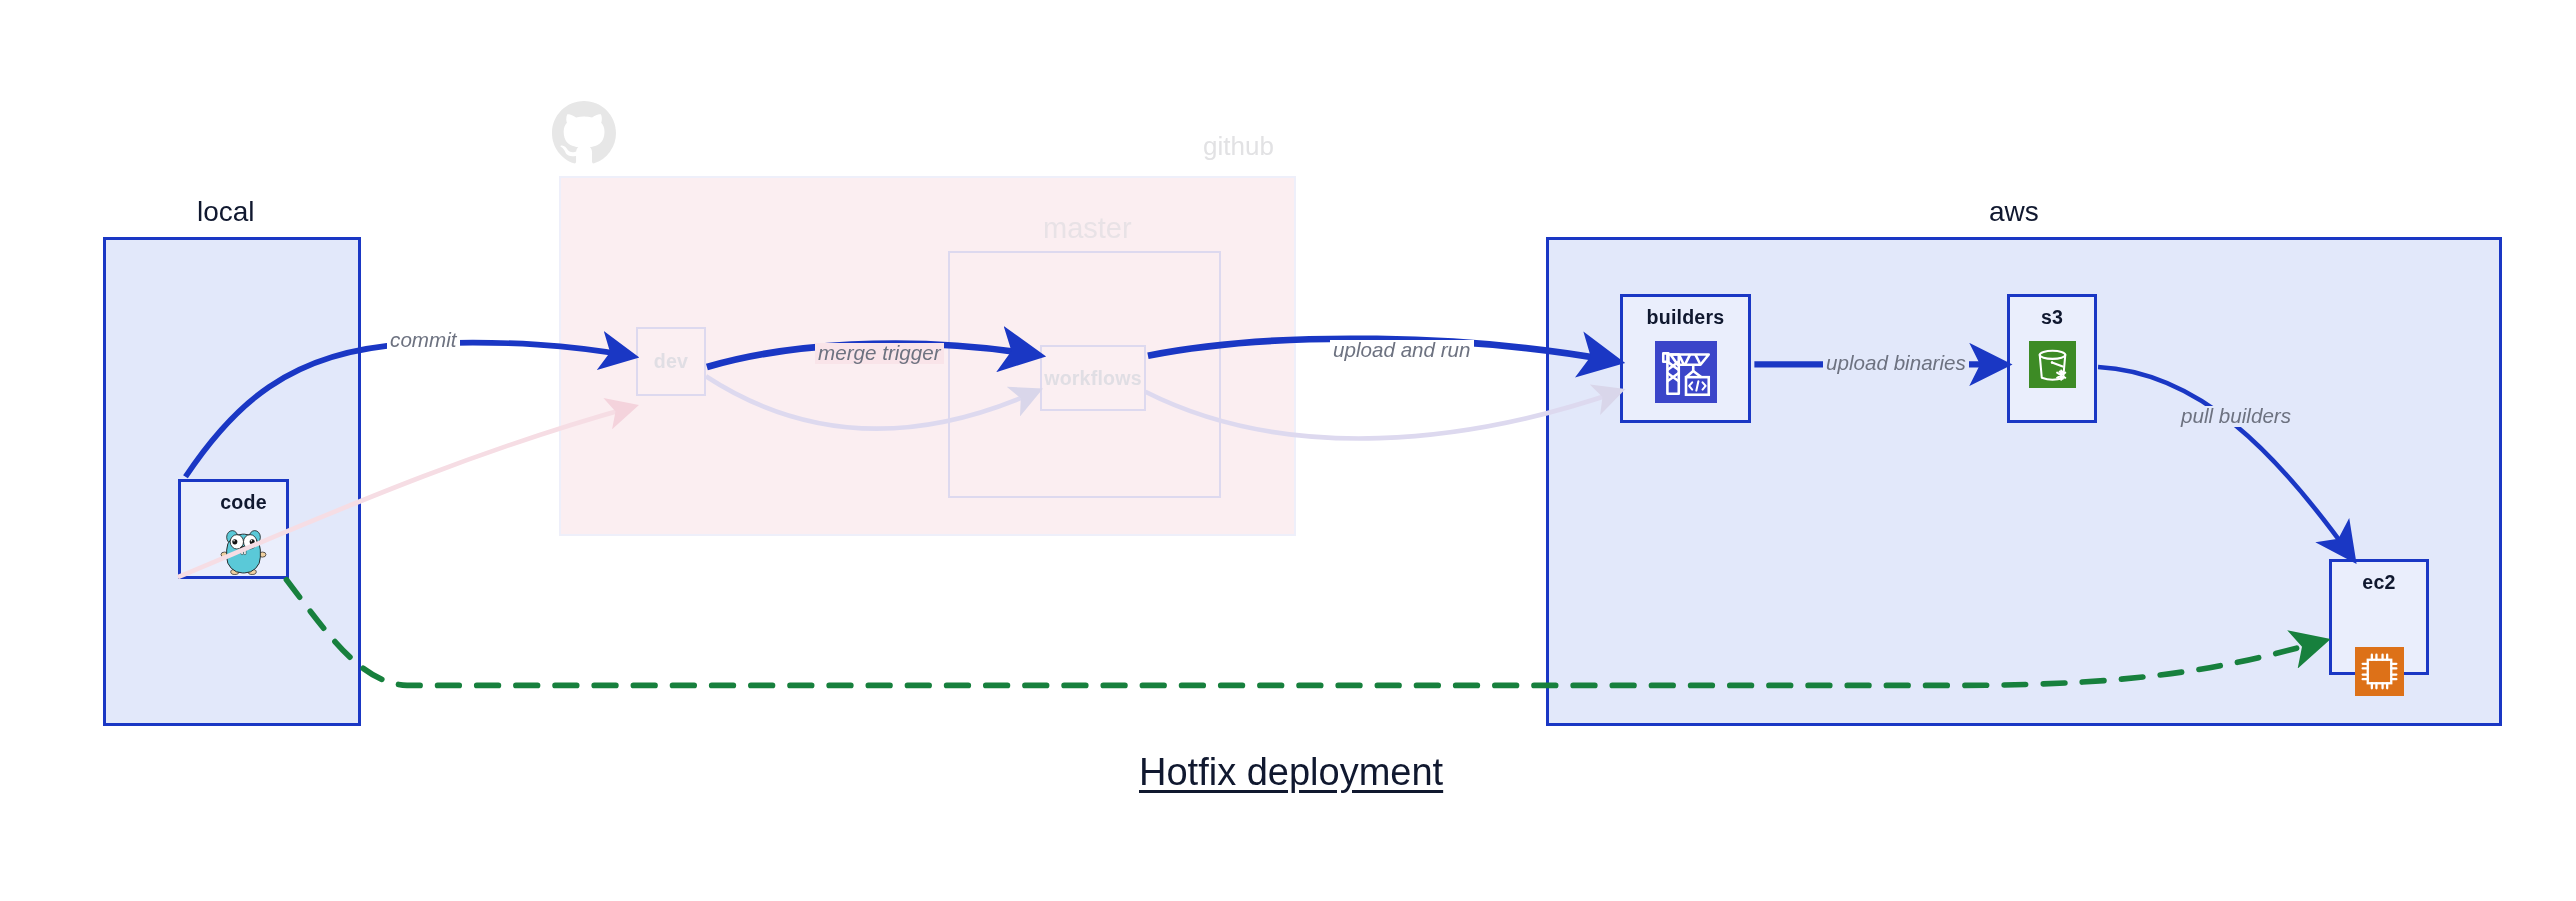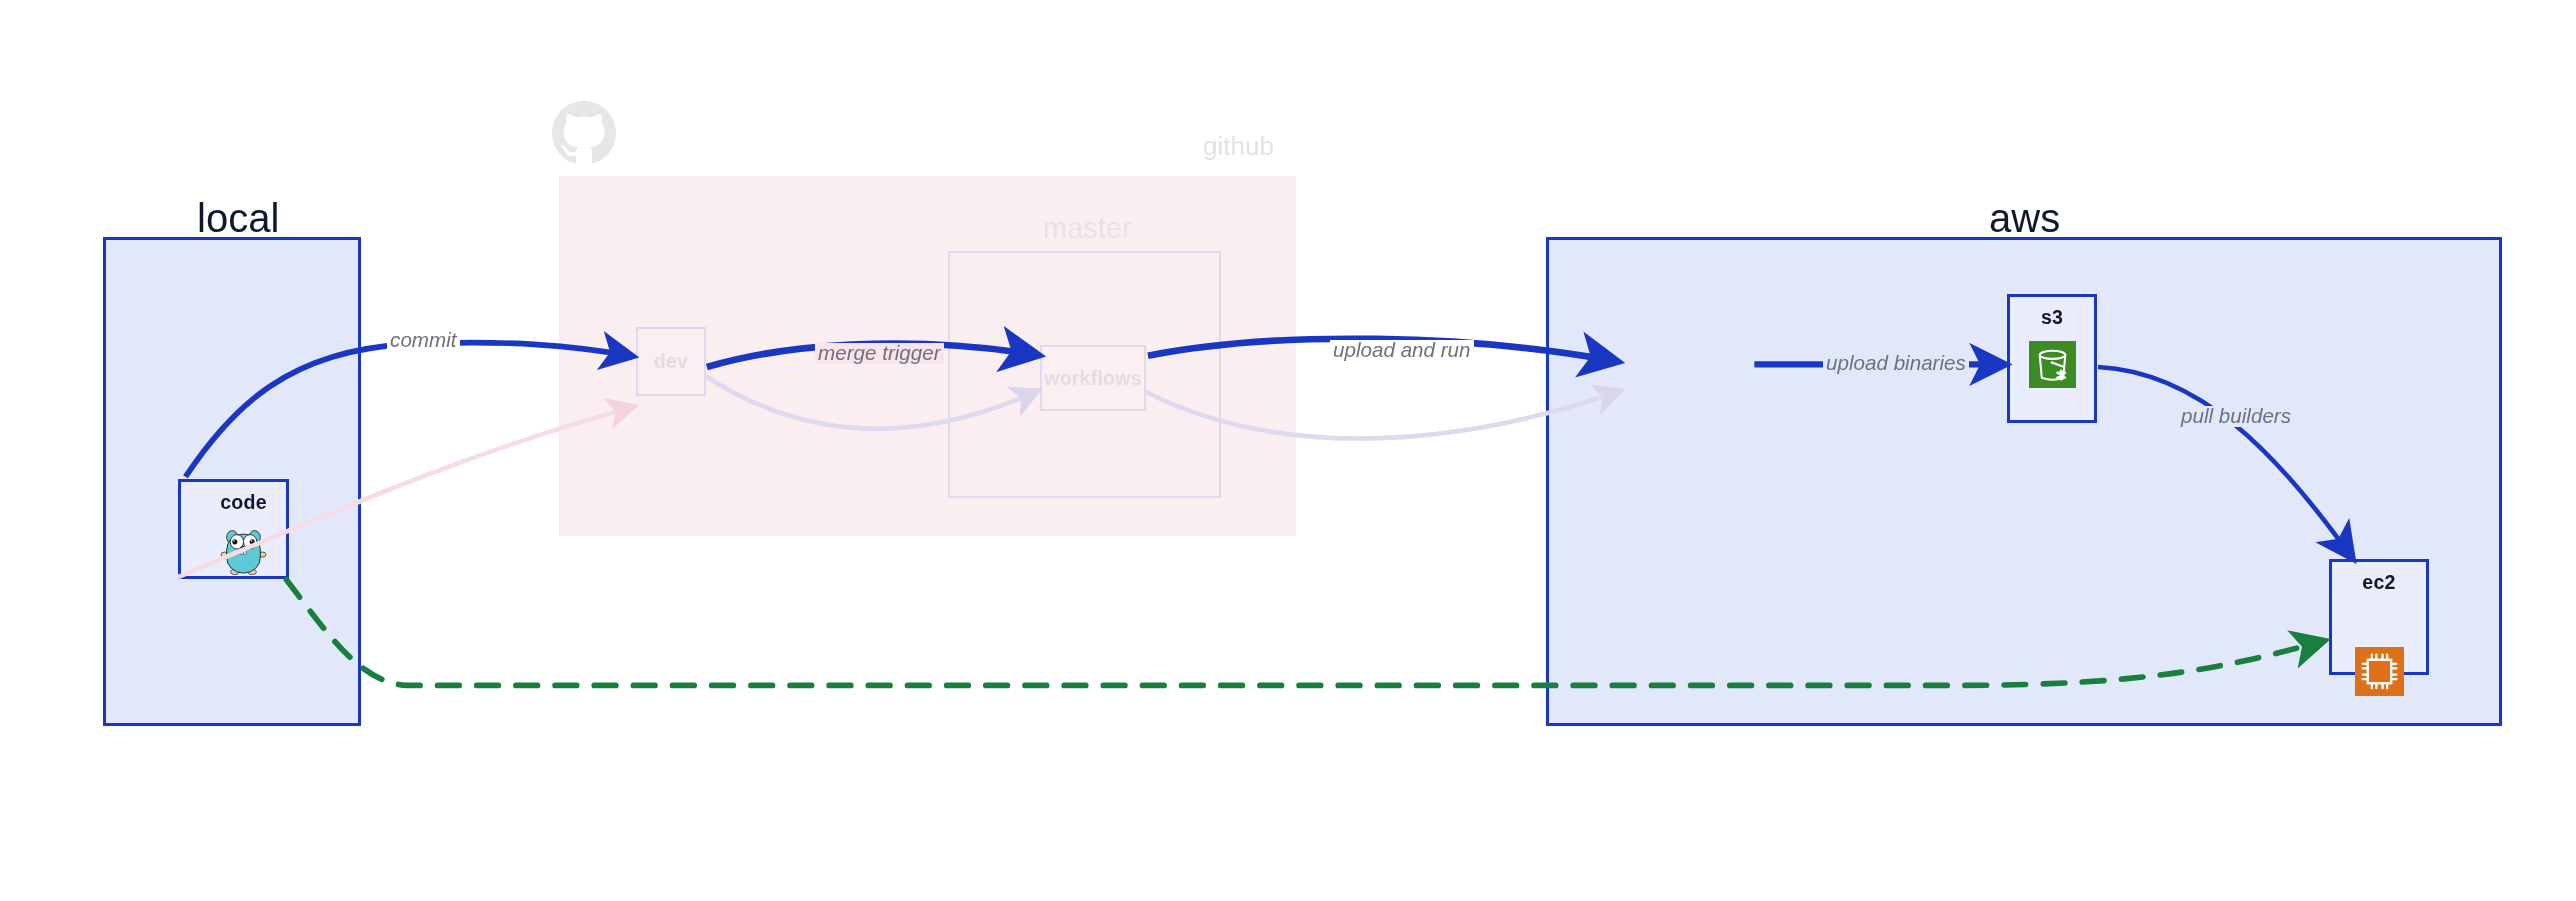--- a/index.html
+++ b/index.html
@@ -4,21 +4,21 @@
 <style>
   html,body{margin:0;padding:0;background:#ffffff;}
   body{width:2604px;height:902px;font-family:"Liberation Sans",sans-serif;overflow:hidden;}
   #stage{position:relative;width:2604px;height:902px;background:#fff;}
 
   .grp{position:absolute;box-sizing:border-box;}
   .grp-label{position:absolute;white-space:nowrap;}
 
   
   .grp-blue{background:#e2e8fa;border:3.6px solid #1a37c4;}
-  .lbl-dark{color:#10182f;font-size:40px;font-weight:400;}
+  .lbl-dark{color:#10182f;font-size:28px;font-weight:400;}
 
   
   .grp-pink{background:#f9e4e9;border:2.1px solid #e4e6f7;opacity:.62;}
   .lbl-faded{color:#e2e2e4;font-size:26px;font-weight:400;}
 
   
   .node{position:absolute;box-sizing:border-box;background:#eaeefc;border:3.6px solid #1a37c4;
         display:flex;flex-direction:column;align-items:center;}
   .node-title{font-size:19.6px;font-weight:bold;color:#10182f;margin-top:9.3px;letter-spacing:0.2px;}
   .node-icon{margin-top:11.3px;}
@@ -109,20 +109,47 @@
         <rect x="46.5" y="47" width="4.5" height="9" rx="1.6" fill="#fff" stroke="#222" stroke-width="1"></rect>
       </svg>
     </span>
   </div>
 
   <span class="grp-label lbl-dark" style="left:1989px;top:196px;">aws</span>
 
   <div class="grp grp-blue" style="left:1546px;top:237px;width:956px;height:489px;">
   </div>
 
+  <div class="node" style="left:1620px;top:294px;width:131px;height:129px;">
+    <span class="node-title">builders</span>
+    <span class="node-icon">
+      <svg width="62" height="62" viewBox="0 0 120 120">
+        <rect x="0" y="0" width="120" height="120" fill="#3b45c9"></rect>
+        <g stroke="#fff" stroke-width="5" fill="none" stroke-linejoin="round">
+
+          <rect x="24" y="26" width="22" height="76"></rect>
+          <path d="M24 40 L46 56 M46 40 L24 56 M24 62 L46 78 M46 62 L24 78"></path>
+
+          <rect x="16" y="24" width="10" height="16"></rect>
+
+          <path d="M30 26 L104 26 L88 46 L44 46 Z"></path>
+          <path d="M46 26 L56 46 M68 26 L58 46 M78 26 L88 46"></path>
+
+          <path d="M74 46 L74 58"></path>
+          <path d="M60 70 L74 58 L90 70"></path>
+        </g>
+        <rect x="60" y="70" width="44" height="34" fill="none" stroke="#fff" stroke-width="5"></rect>
+        <g stroke="#fff" stroke-width="4" fill="none" stroke-linecap="round" stroke-linejoin="round">
+          <path d="M72 80 L66 87 L72 94"></path>
+          <path d="M92 80 L98 87 L92 94"></path>
+          <path d="M84 78 L80 96"></path>
+        </g>
+      </svg>
+    </span>
+  </div>
 
   <div class="node" style="left:2007px;top:294px;width:90px;height:129px;">
     <span class="node-title">s3</span>
     <span class="node-icon">
       <svg width="47" height="47" viewBox="0 0 92 92">
         <rect x="0" y="0" width="92" height="92" fill="#3d8b25"></rect>
         <g stroke="#fff" stroke-width="4" fill="none" stroke-linecap="round" stroke-linejoin="round">
           <ellipse cx="46" cy="27" rx="25" ry="8"></ellipse>
           <path d="M21 27 L25 72 Q46 80 67 72 L71 27"></path>
           <path d="M45 42 L66 50"></path>
@@ -206,15 +233,16 @@
   <span class="edge-label" style="left:387px;top:330px;">commit</span>
 
   <span class="edge-label on-pink" style="left:815px;top:343px;">merge trigger</span>
 
   <span class="edge-label" style="left:1330px;top:340px;">upload and run</span>
 
   <span class="edge-label on-blue" style="left:1823px;top:353px;">upload binaries</span>
 
   <span class="edge-label on-blue" style="left:2178px;top:406px;">pull builders</span>
 
+  <span class="page-title" style="left:1139px;top:751px;">Hotfix deployment</span>
 
 </div>
 
 
 </body></html>

